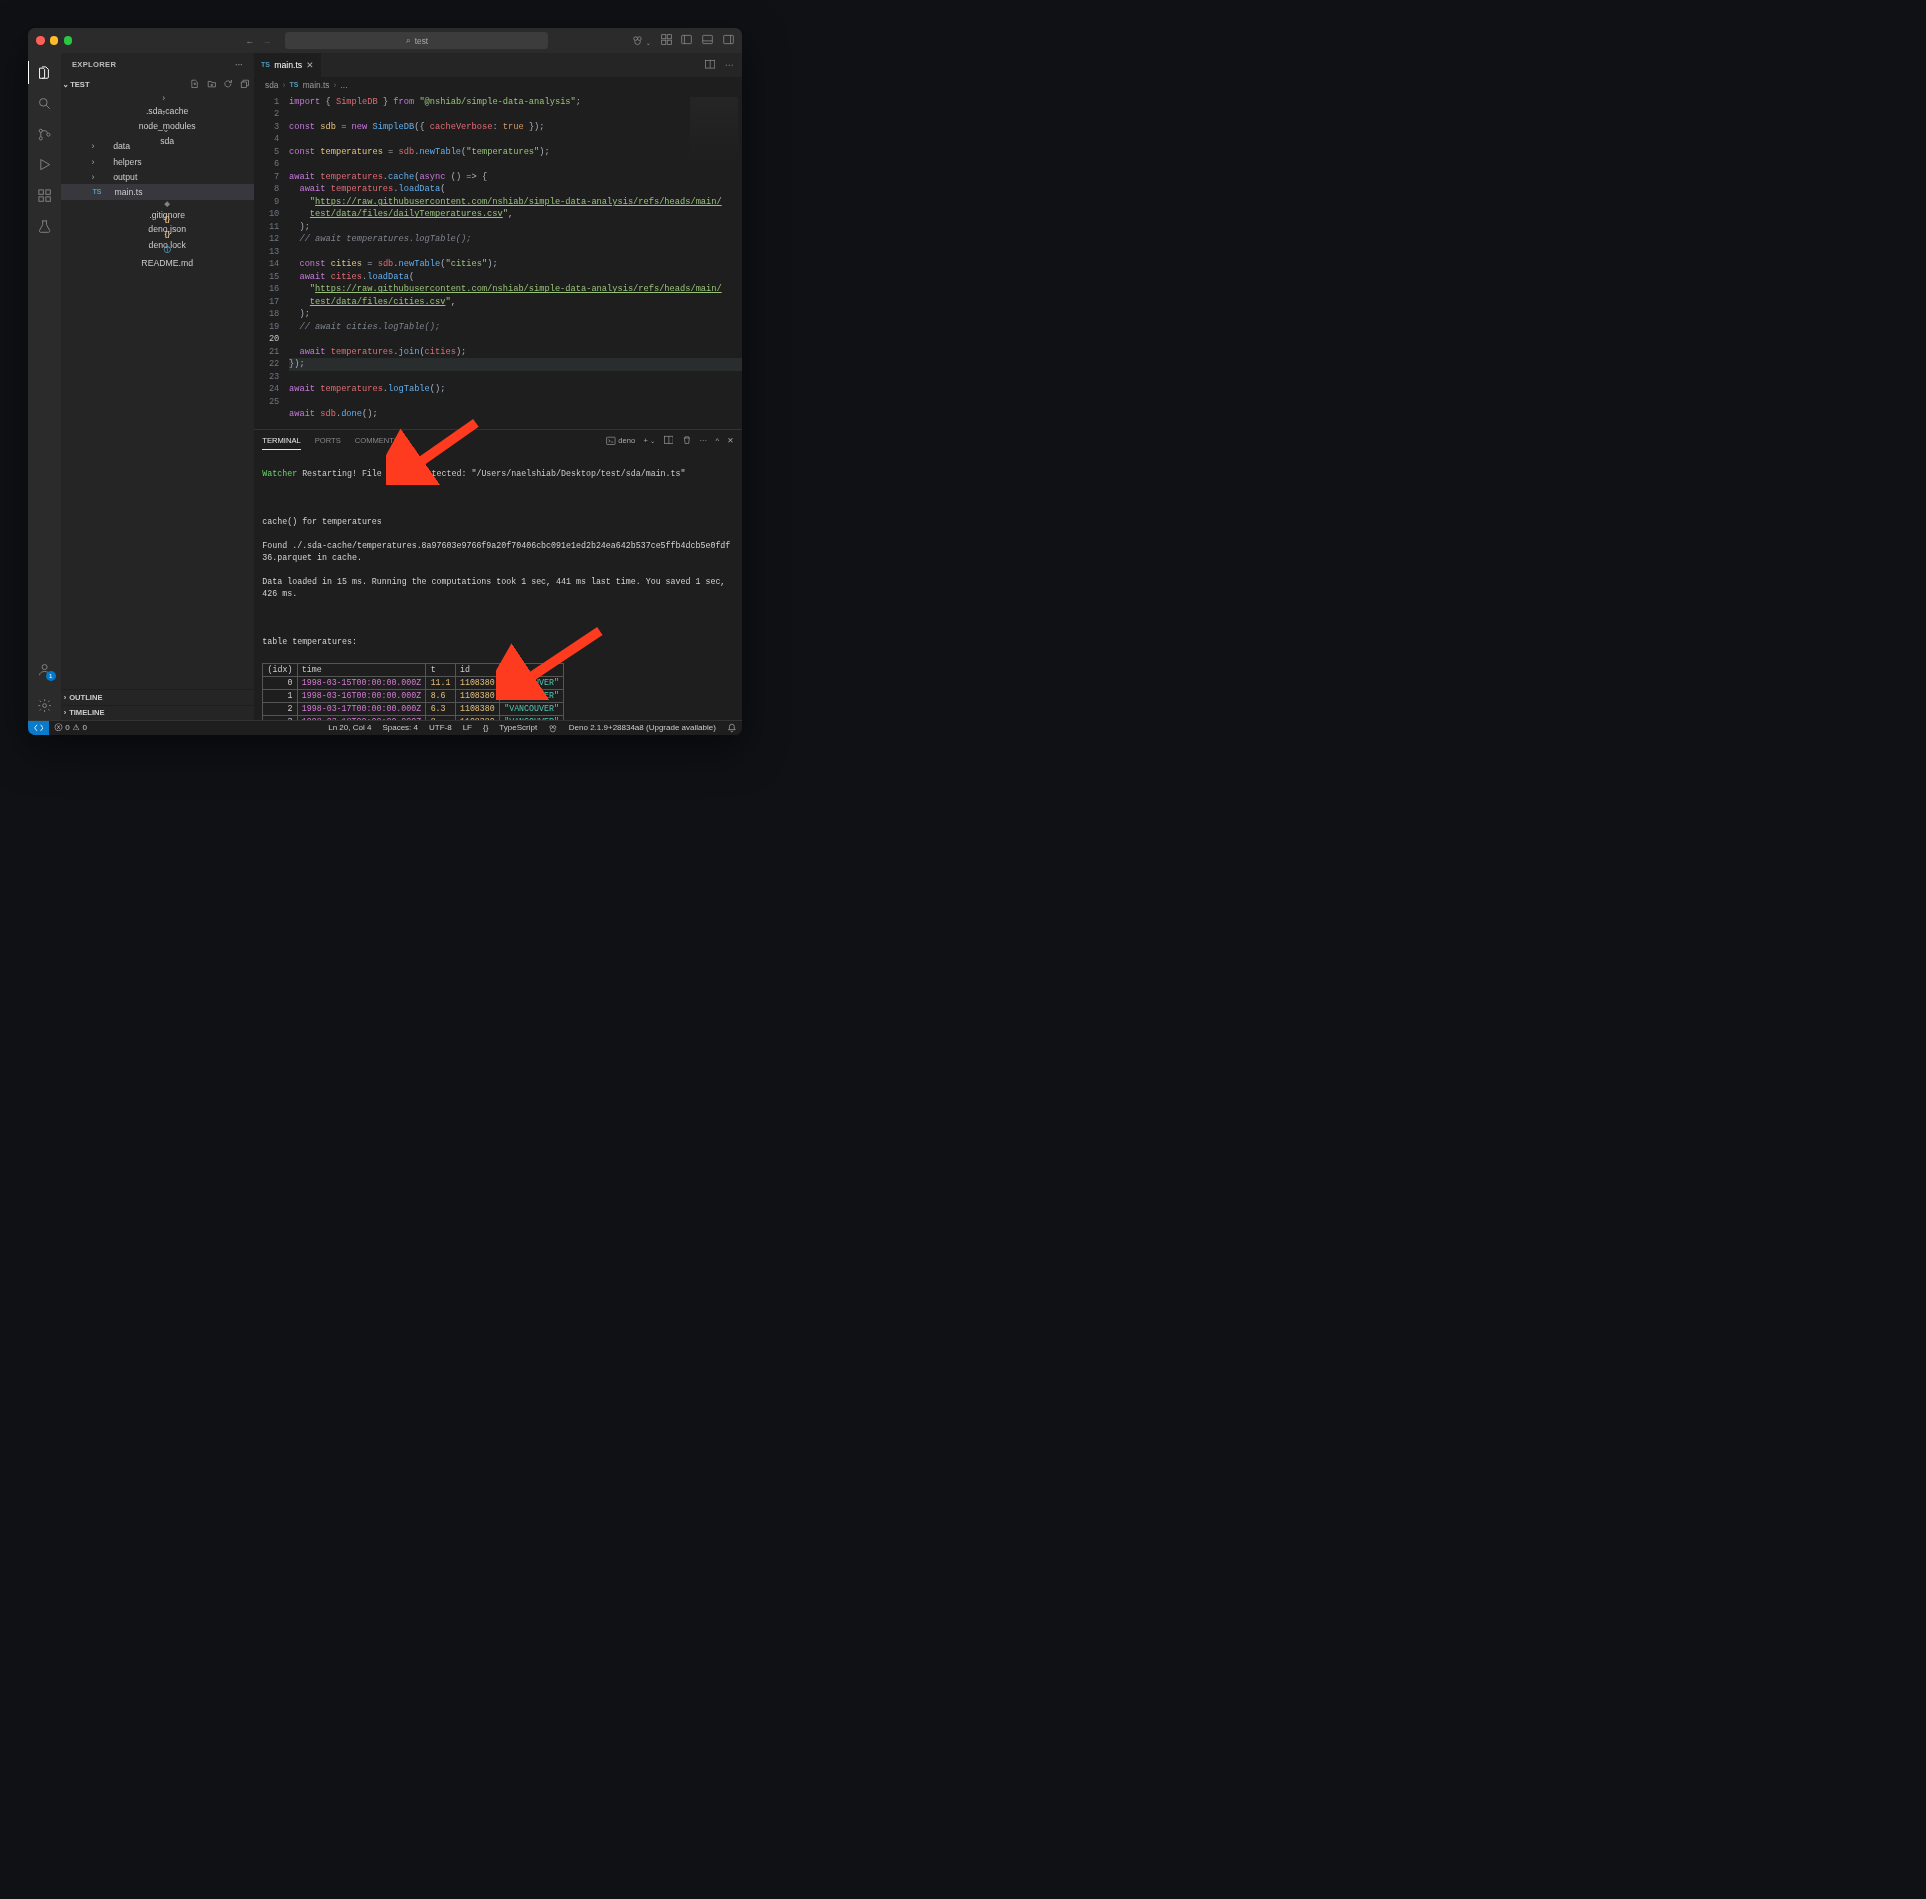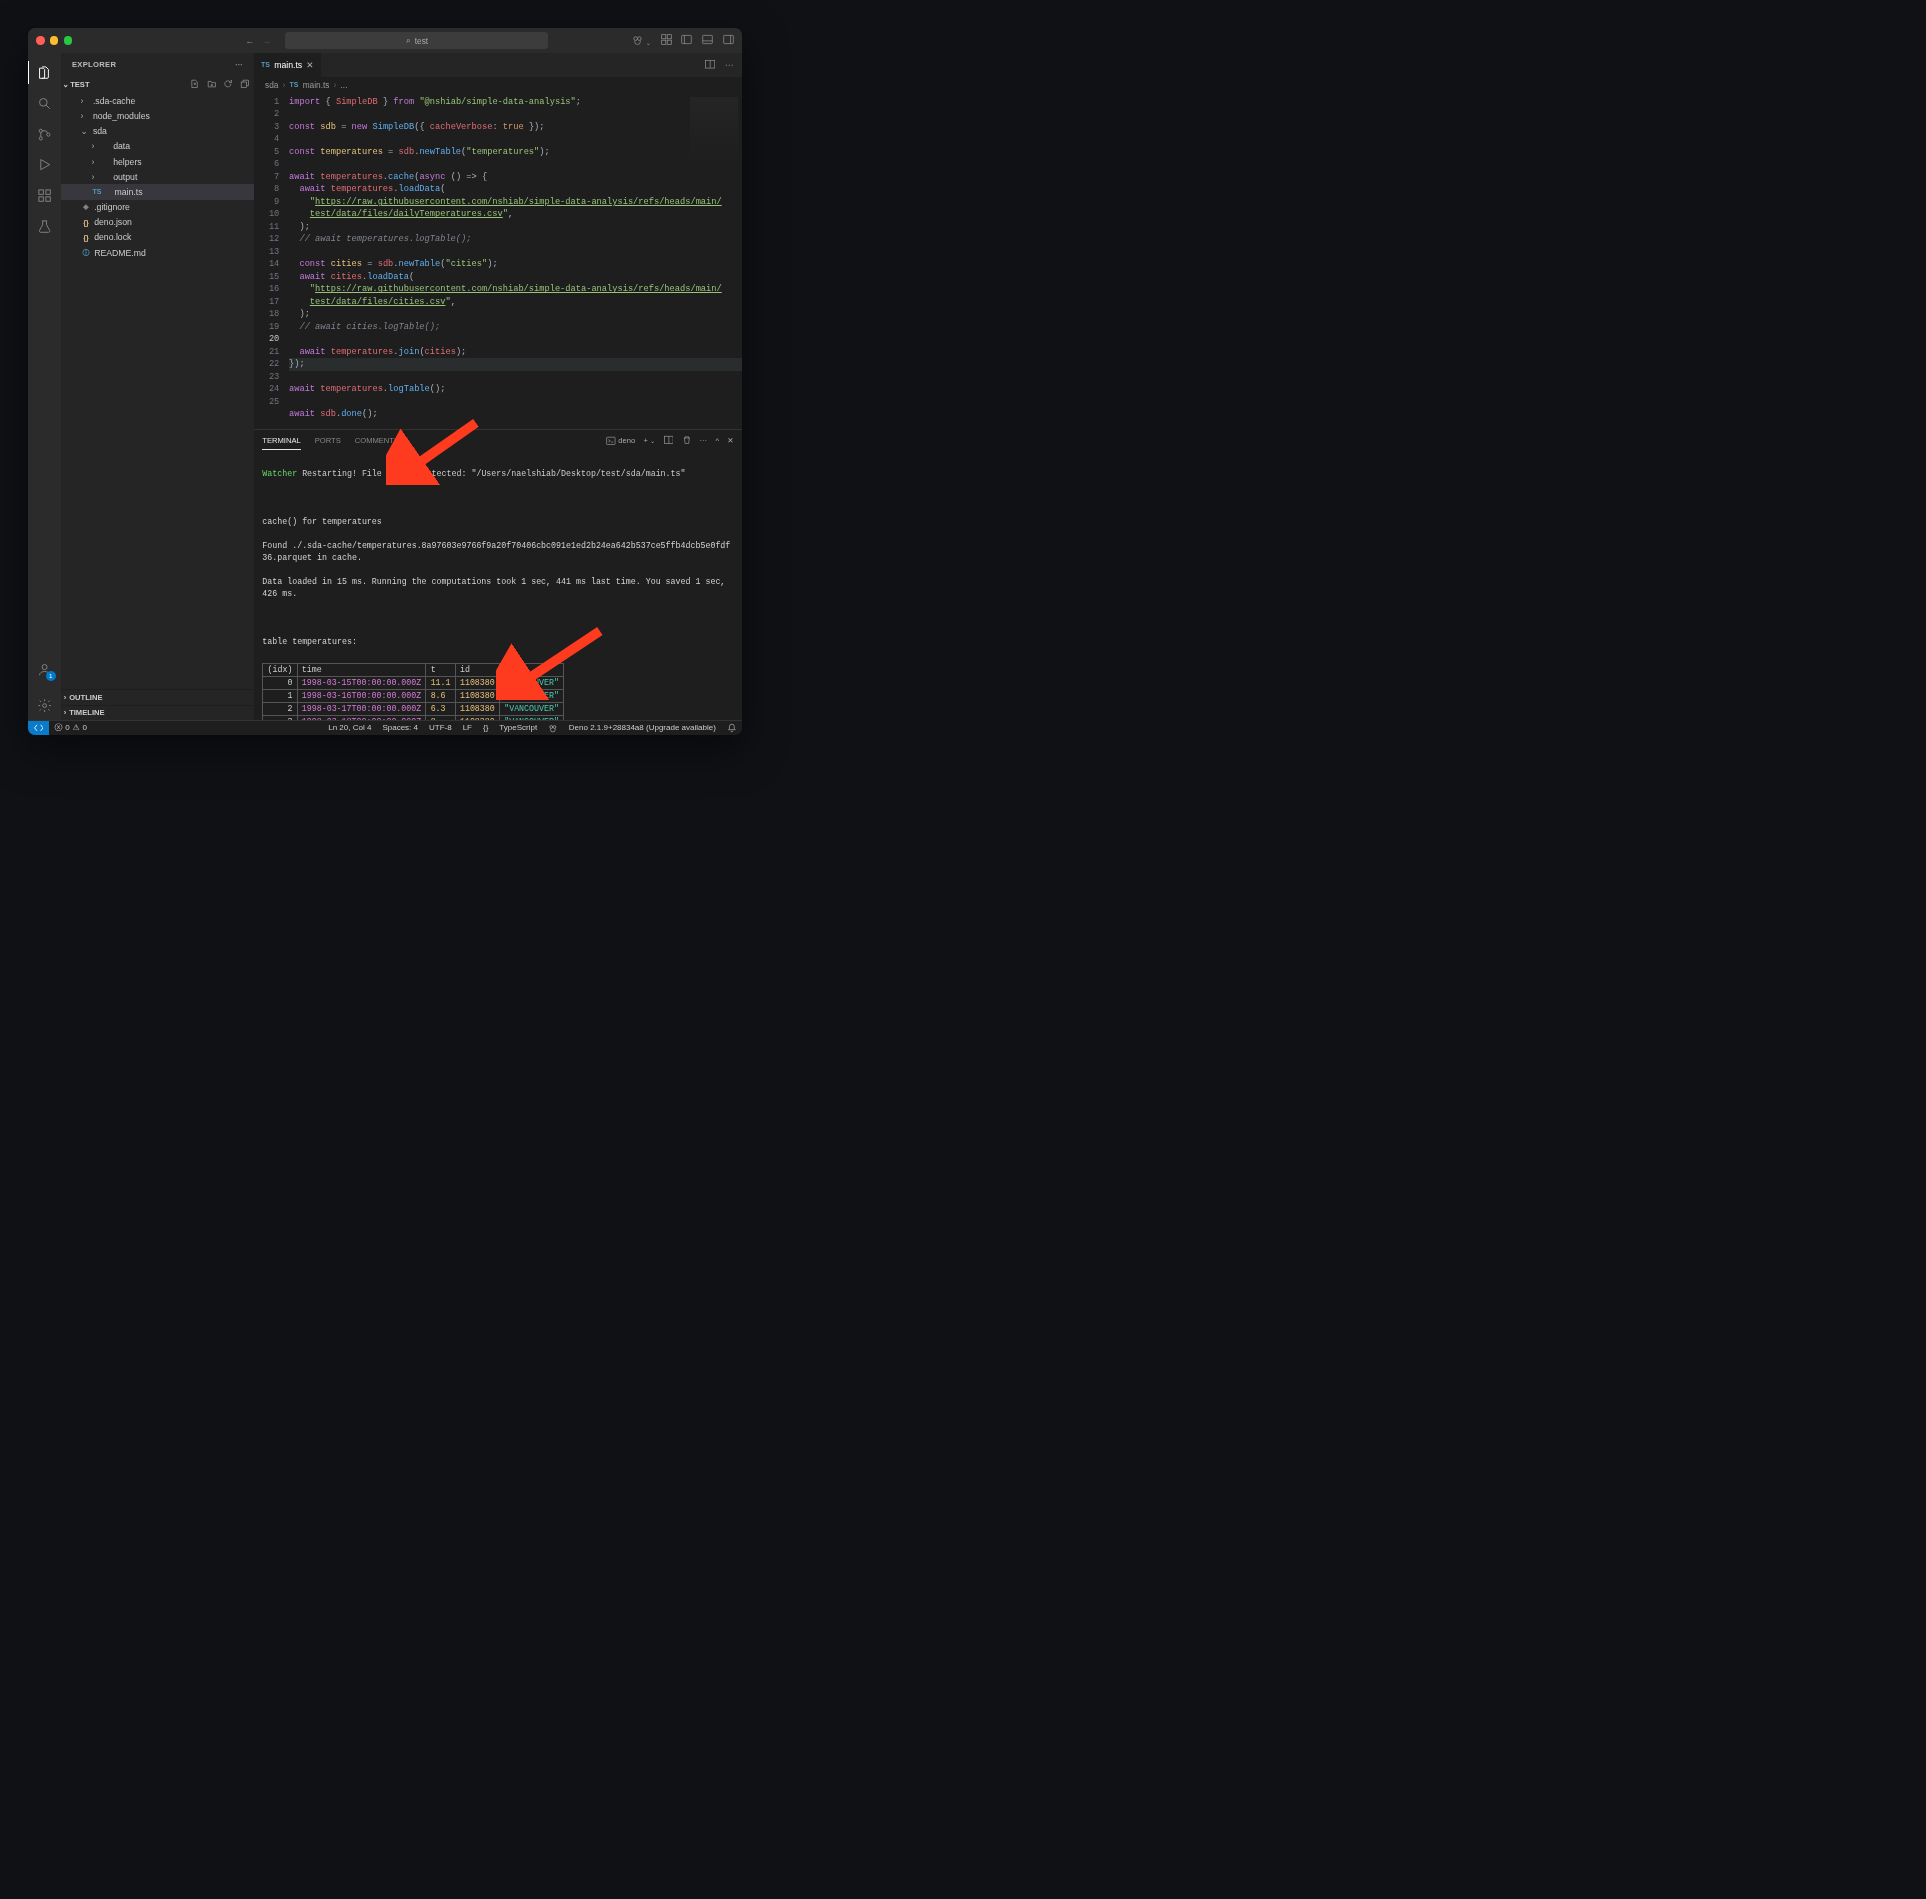--- a/index.html
+++ b/index.html
@@ -136,21 +136,21 @@
   .tree { flex: 1; overflow: auto; }
   .tree-item {
     height: 15.2px;
     display: flex;
     align-items: center;
     padding-left: 8.3px;
     color: #ccc;
     white-space: nowrap;
     gap: 2.8px;
   }
-  .tree-item.d1 { padding-left: 19.4px; }
+  .tree-item.d1 { padding-left: 19.4px; flex-direction: column; }
   .tree-item.d2 { padding-left: 30.5px; gap: 12px; }
   .tree-item.selected { background: #37373d; }
   .tree-item .chev { width: 9.7px; color: #aaa; display:inline-flex; }
   .tree-item .icon { width: 11px; display:inline-flex; justify-content:center; }
   .outline-section {
     height: 15.2px;
     display:flex;
     align-items:center;
     padding: 0 2.8px;
     font-size: 7.6px;

